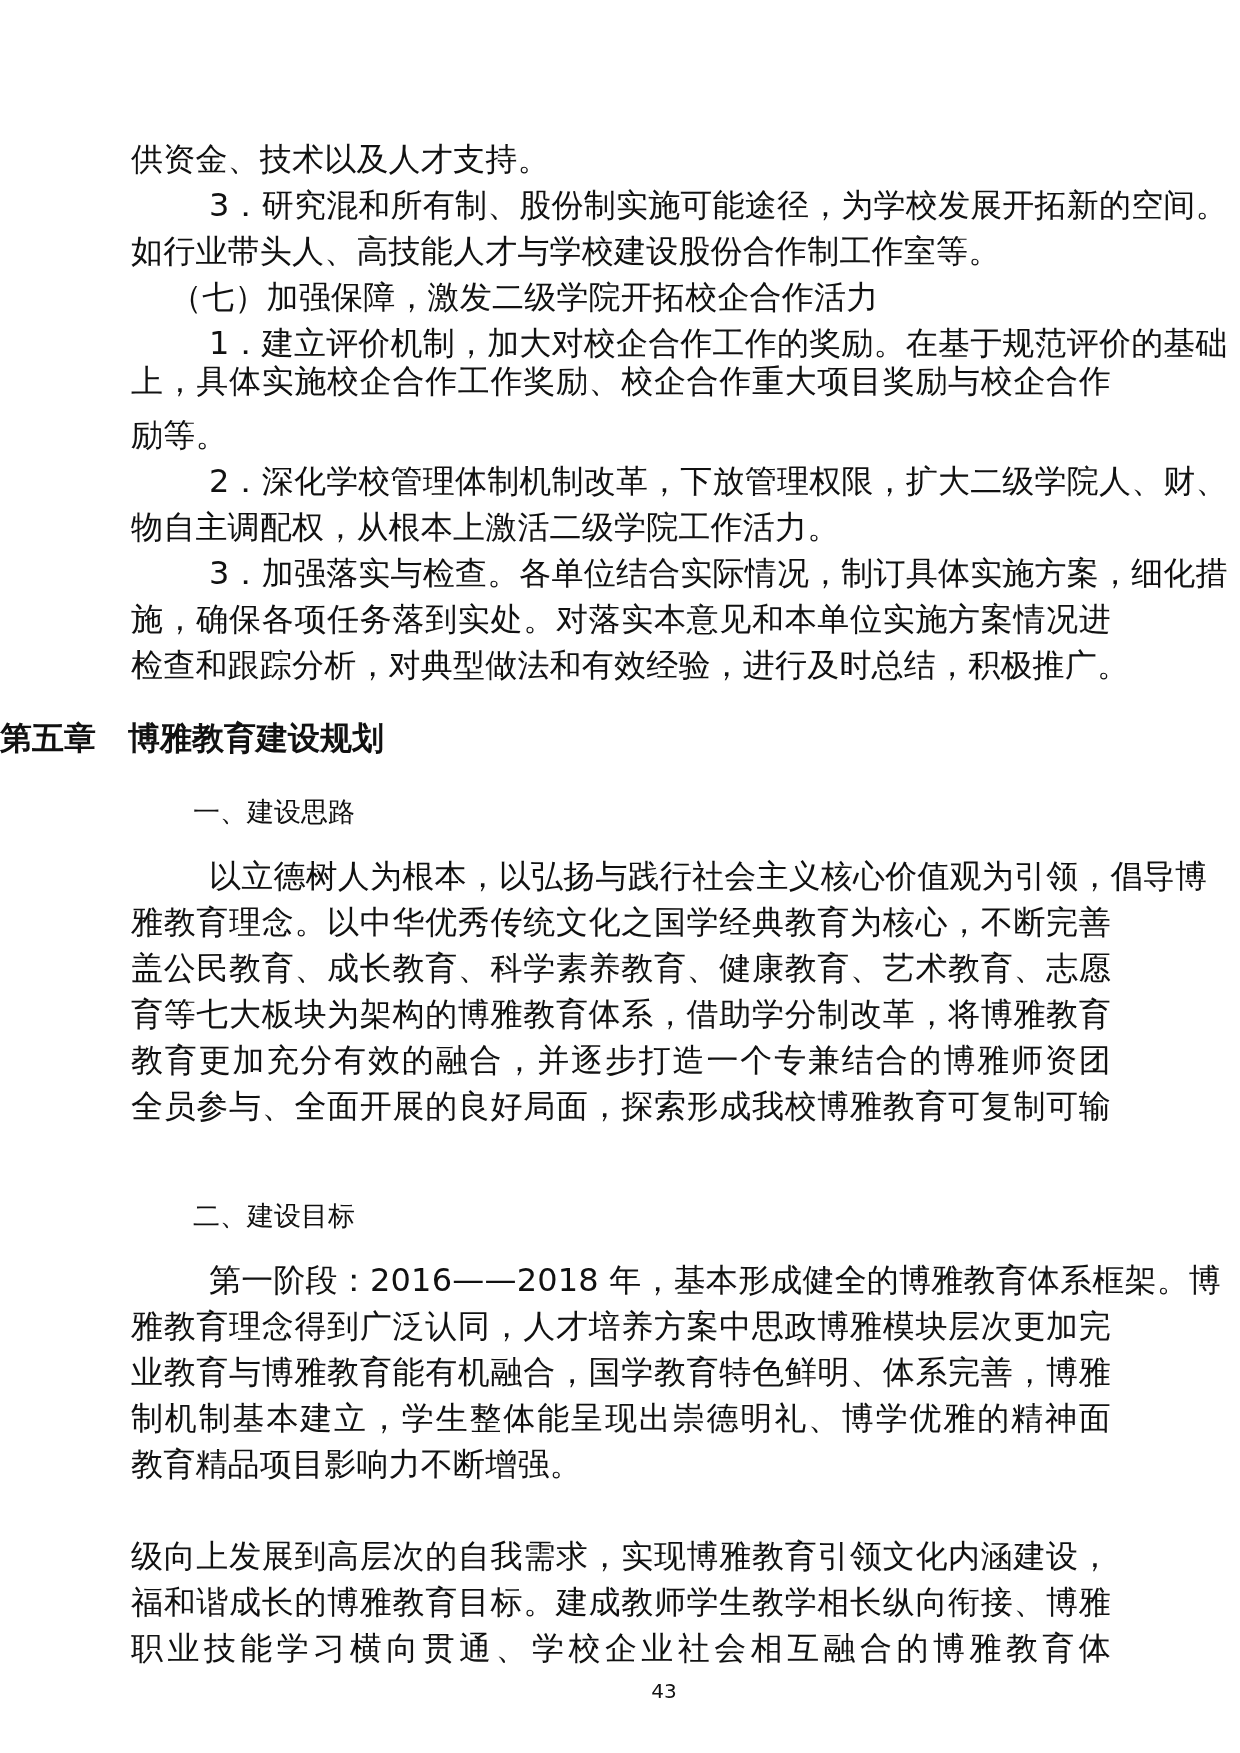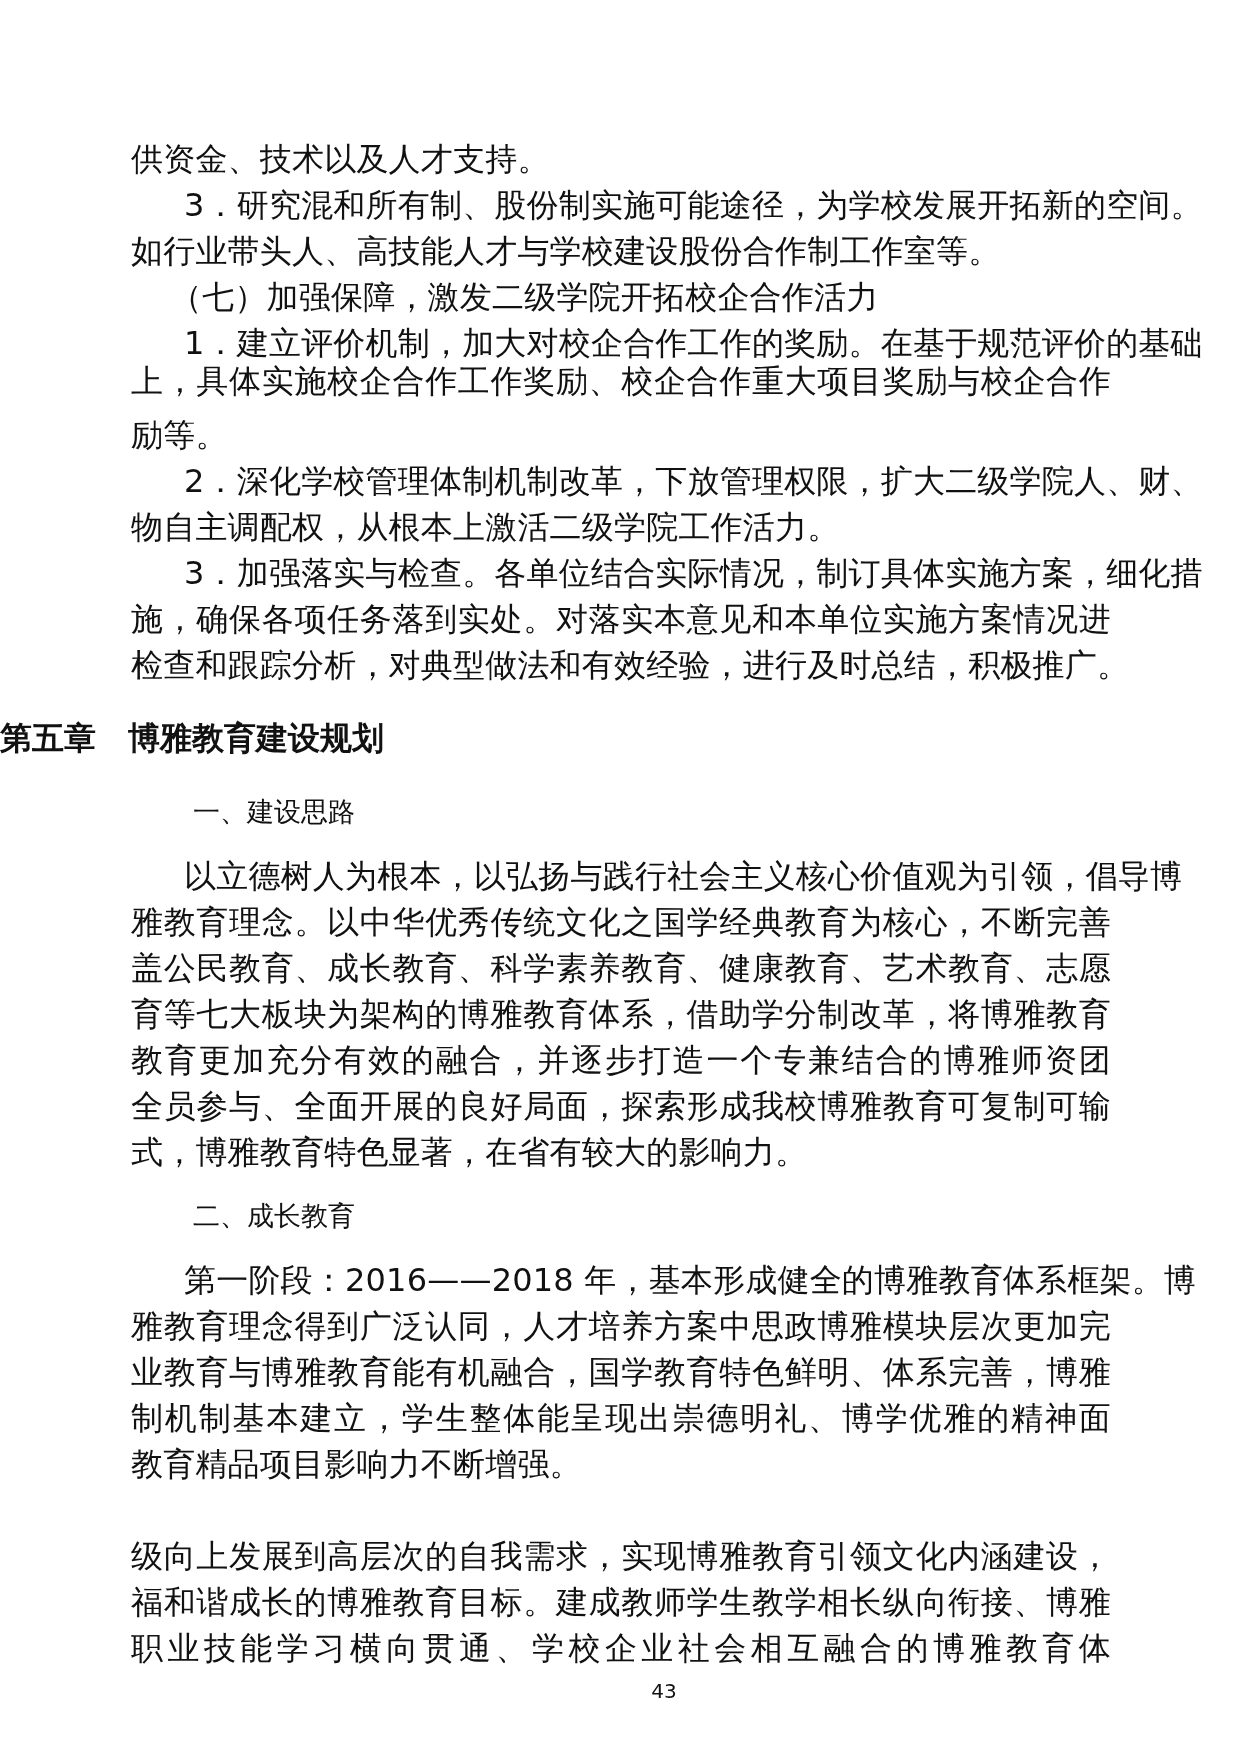--- a/index.html
+++ b/index.html
@@ -24,21 +24,21 @@
     }
     .line {
       position: absolute;
       left: 131px;
       width: 980px;
       font-size: 32px;
       line-height: 40px;
       white-space: nowrap;
       letter-spacing: 0.2px;
     }
-    .line.indent { left: 184px; }
+    .line.indent { left: 209px; }
     .line.justify {
       text-align: justify;
       text-align-last: justify;
       white-space: normal;
       height: 40px;
       overflow: hidden;
     }
     .chapter-title {
       position: absolute;
       left: 0;
@@ -94,23 +94,22 @@
   <div class="chapter-title">第五章　博雅教育建设规划</div>
 
   <div class="section-heading" style="top:792px">一、建设思路</div>
 
   <div class="line indent" style="top:856px">以立德树人为根本，以弘扬与践行社会主义核心价值观为引领，倡导博</div>
   <div class="line justify" style="top:902px">雅教育理念。以中华优秀传统文化之国学经典教育为核心，不断完善构建涵</div>
   <div class="line justify" style="top:948px">盖公民教育、成长教育、科学素养教育、健康教育、艺术教育、志愿服务教</div>
   <div class="line justify" style="top:994px">育等七大板块为架构的博雅教育体系，借助学分制改革，将博雅教育与专业</div>
   <div class="line justify" style="top:1040px">教育更加充分有效的融合，并逐步打造一个专兼结合的博雅师资团队，实现</div>
   <div class="line justify" style="top:1086px">全员参与、全面开展的良好局面，探索形成我校博雅教育可复制可输出的模</div>
-  <div class="line" style="top:1132px">式，博雅教育特色显著，在省有较大的影响力。</div>
 
-  <div class="section-heading" style="top:1196px">二、成长教育</div>
+  <div class="section-heading" style="top:1196px">二、建设目标</div>
 
   <div class="line indent" style="top:1260px">第一阶段：2016——2018 年，基本形成健全的博雅教育体系框架。博</div>
   <div class="line justify" style="top:1306px">雅教育理念得到广泛认同，人才培养方案中思政博雅模块层次更加完善，专</div>
   <div class="line justify" style="top:1352px">业教育与博雅教育能有机融合，国学教育特色鲜明、体系完善，博雅教育体</div>
   <div class="line justify" style="top:1398px">制机制基本建立，学生整体能呈现出崇德明礼、博学优雅的精神面貌，博雅</div>
   <div class="line" style="top:1444px">教育精品项目影响力不断增强。</div>
 
   <div class="line justify" style="top:1536px">级向上发展到高层次的自我需求，实现博雅教育引领文化内涵建设，师生幸</div>
   <div class="line justify" style="top:1582px">福和谐成长的博雅教育目标。建成教师学生教学相长纵向衔接、博雅人文与</div>
   <div class="line justify" style="top:1628px">职业技能学习横向贯通、学校企业社会相互融合的博雅教育体系。“博学雅正、</div>

